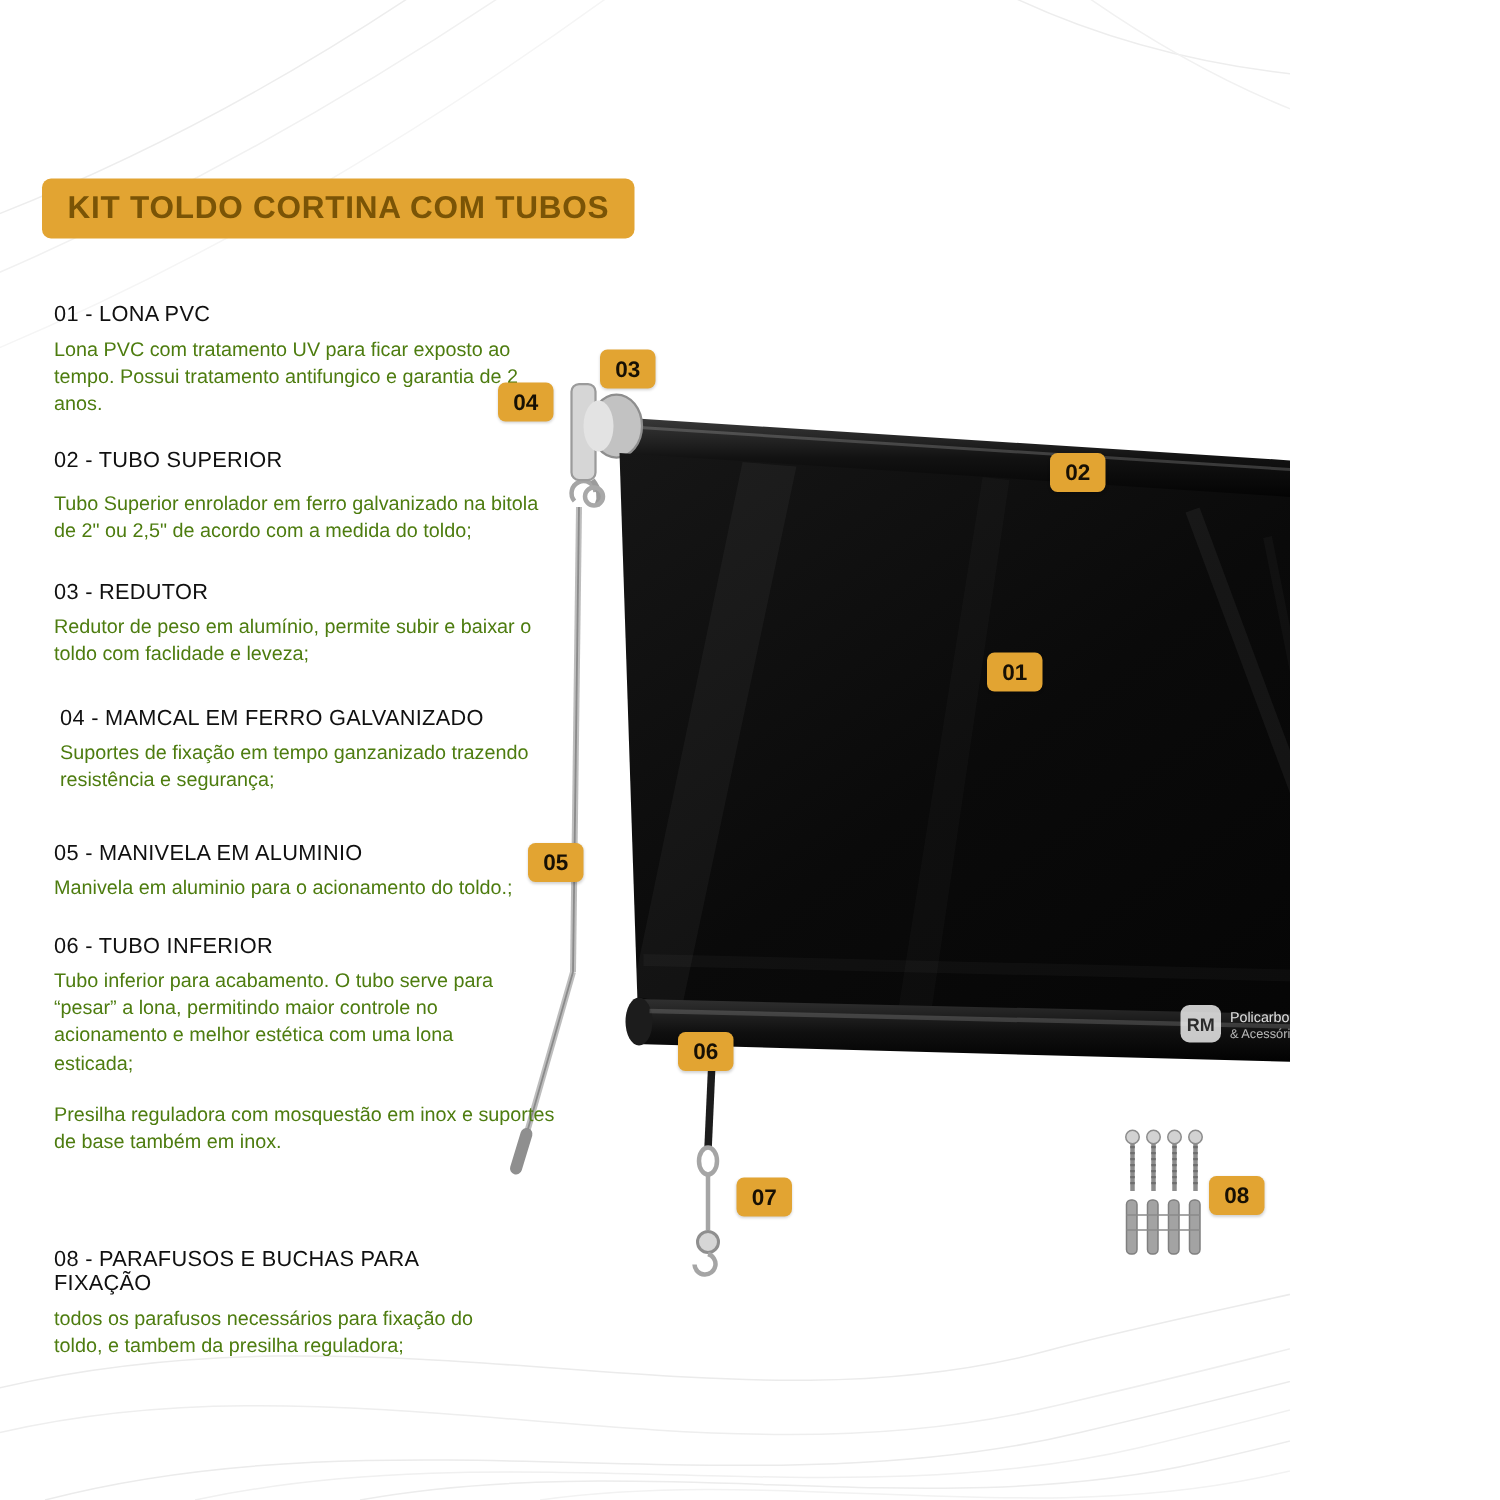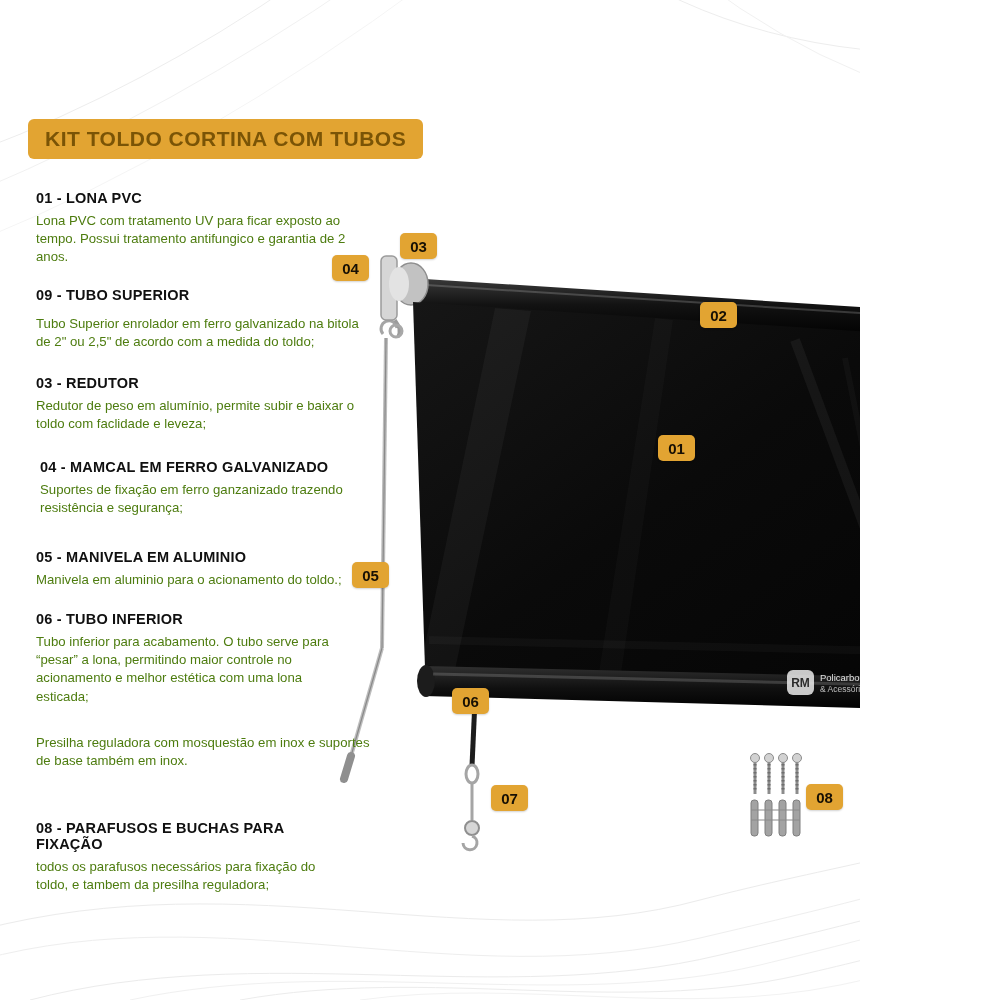--- a/index.html
+++ b/index.html
@@ -8,21 +8,21 @@
   .bg{position:absolute;left:0;top:0;z-index:0;}
 
   .title-badge{
     position:absolute;left:28px;top:119px;z-index:5;
     background:var(--accent,#E2A432);color:var(--accent_text,#7A5406);
     font-size:21px;font-weight:700;letter-spacing:.5px;
     padding:8px 17px;border-radius:6px;white-space:nowrap;
   }
 
   .section{position:absolute;left:36px;width:336px;z-index:5;}
-  .section h3{margin:0 0 6px 0;font-size:14.5px;font-weight:700;color:#101010;letter-spacing:.2px;}
+  .section h3{margin:12px 0 6px 0;font-size:14.5px;font-weight:400;color:#101010;letter-spacing:.2px;}
   .section p{margin:0;font-size:13.2px;line-height:1.38;color:#4d7c0f;}
   .sec1{top:190px}.sec2{top:287px}.sec3{top:375px}.sec4{top:459px;padding-left:4px;}
   .sec5{top:549px}.sec6{top:611px;width:320px}.sec7{top:734px}.sec8{top:820px;width:300px}
   .sec2 p{margin-top:12px}
 
   .art{position:absolute;left:325px;top:228px;z-index:2;}
 
   .badge{
     position:absolute;z-index:6;width:37px;height:26px;border-radius:5px;
     background:var(--accent,#E2A432);color:#171004;
@@ -63,30 +63,30 @@
     </g>
   </svg>
 
   <div class="title-badge">KIT TOLDO CORTINA COM TUBOS</div>
 
   <div class="section sec1">
     <h3>01 - LONA PVC</h3>
     <p>Lona PVC com tratamento UV para ficar exposto ao tempo. Possui tratamento antifungico e garantia de 2 anos.</p>
   </div>
   <div class="section sec2">
-    <h3>09 - TUBO SUPERIOR</h3>
+    <h3>02 - TUBO SUPERIOR</h3>
     <p>Tubo Superior enrolador em ferro galvanizado na bitola de 2" ou 2,5" de acordo com a medida do toldo;</p>
   </div>
   <div class="section sec3">
     <h3>03 - REDUTOR</h3>
     <p>Redutor de peso em alumínio, permite subir e baixar o toldo com faclidade e leveza;</p>
   </div>
   <div class="section sec4">
     <h3>04 - MAMCAL  EM FERRO GALVANIZADO</h3>
-    <p>Suportes de fixação em ferro ganzanizado trazendo resistência e segurança;</p>
+    <p>Suportes de fixação em tempo ganzanizado trazendo resistência e segurança;</p>
   </div>
   <div class="section sec5">
     <h3>05 - MANIVELA EM ALUMINIO</h3>
     <p>Manivela em aluminio para o acionamento do toldo.;</p>
   </div>
   <div class="section sec6">
     <h3>06 - TUBO INFERIOR</h3>
     <p>Tubo inferior para acabamento. O tubo serve para “pesar” a lona, permitindo maior controle no acionamento e melhor estética com uma lona esticada;</p>
   </div>
   <div class="section sec7">

